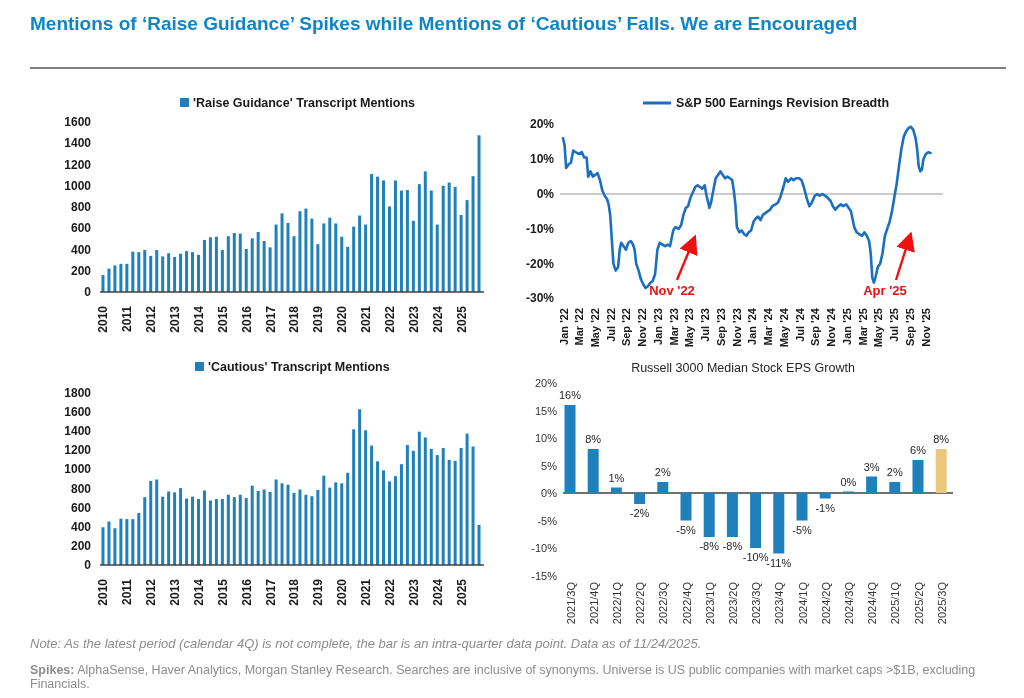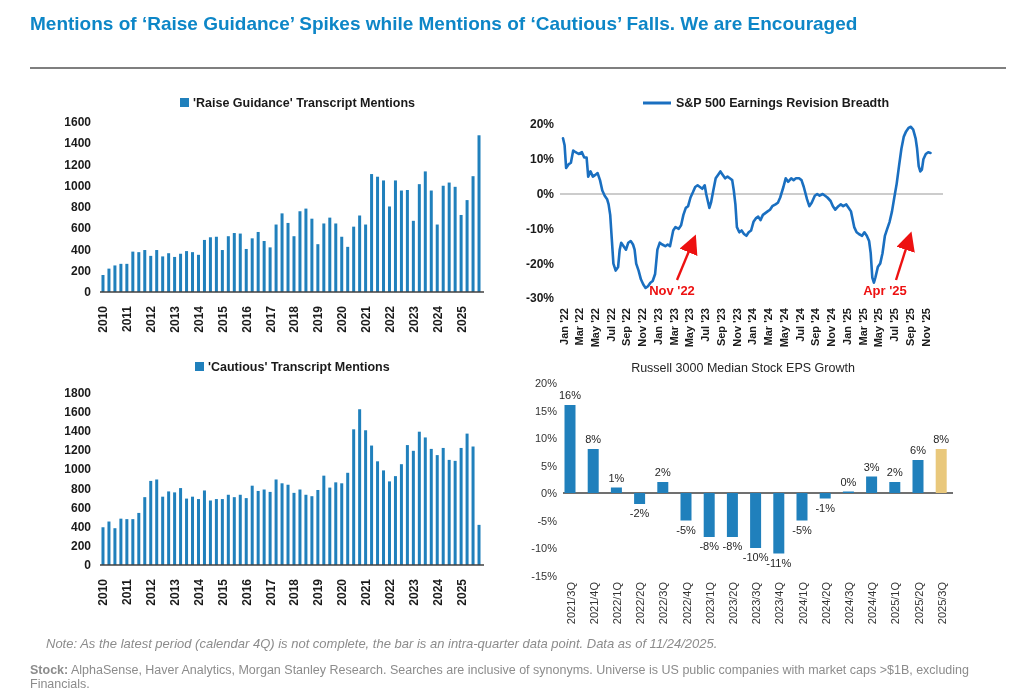--- a/index.html
+++ b/index.html
@@ -6,21 +6,21 @@
     font-family:"Liberation Sans","DejaVu Sans",sans-serif;}
   #page{position:relative;width:1024px;height:698px;background:#fff;}
   .title{position:absolute;left:30px;top:12px;width:972px;font-size:19px;font-weight:bold;
     color:#0d86c7;line-height:1.3;}
   .rule{position:absolute;left:30px;top:67px;width:976px;height:2px;background:#7f7f7f;}
   svg{position:absolute;overflow:visible;}
   #svg-rg{left:30px;top:92px;}
   #svg-erb{left:525px;top:92px;}
   #svg-caut{left:30px;top:356px;}
   #svg-eps{left:525px;top:356px;}
-  .note{position:absolute;left:30px;top:636px;width:970px;font-size:13px;font-style:italic;color:#8c8c8c;margin-left:16px;}
+  .note{position:absolute;left:30px;top:636px;width:970px;font-size:13px;font-style:italic;color:#8c8c8c;}
   .source{position:absolute;left:30px;top:663px;width:980px;font-size:12.5px;color:#8c8c8c;}
   .source b{color:#8c8c8c;}
   
   text{font-family:"Liberation Sans","DejaVu Sans",sans-serif;}
   .axlbl{font-size:12px;font-weight:bold;fill:#1a1a1a;}
   .axlbl2{font-size:11px;font-weight:bold;fill:#1a1a1a;}
   .axlbl4{font-size:11px;fill:#333333;}
   .leg{font-size:12.5px;font-weight:bold;fill:#1a1a1a;}
   .ttl4{font-size:12.5px;fill:#262626;}
   .dlbl{font-size:11px;fill:#262626;}
@@ -327,15 +327,15 @@
       <text x="374.3" y="226" class="axlbl4" text-anchor="end" transform="rotate(-90 374.3 226)">2025/1Q</text>
       <rect x="387.5" y="104" width="11" height="33" fill="#2080bc"></rect>
       <text x="393" y="98" class="dlbl" text-anchor="middle">6%</text>
       <text x="397.5" y="226" class="axlbl4" text-anchor="end" transform="rotate(-90 397.5 226)">2025/2Q</text>
       <rect x="410.7" y="93" width="11" height="44" fill="#e9c87c"></rect>
       <text x="416.2" y="87" class="dlbl" text-anchor="middle">8%</text>
       <text x="420.7" y="226" class="axlbl4" text-anchor="end" transform="rotate(-90 420.7 226)">2025/3Q</text>
     </svg>
 
   <div class="note">Note: As the latest period (calendar 4Q) is not complete, the bar is an intra-quarter data point. Data as of 11/24/2025.</div>
-  <div class="source"><b>Stock:</b><span> AlphaSense, Haver Analytics, Morgan Stanley Research. Searches are inclusive of synonyms. Universe is US public companies with market caps &gt;$1B, excluding Financials.</span></div>
+  <div class="source"><b>Spikes:</b><span> AlphaSense, Haver Analytics, Morgan Stanley Research. Searches are inclusive of synonyms. Universe is US public companies with market caps &gt;$1B, excluding Financials.</span></div>
 
 </div>
 
 </body></html>

